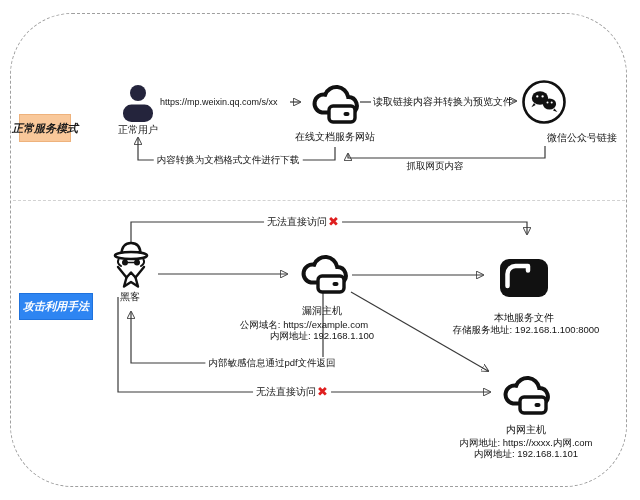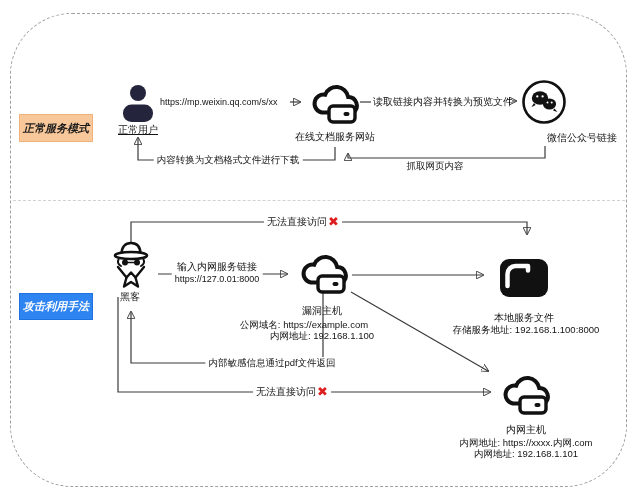--- a/index.html
+++ b/index.html
@@ -15,21 +15,21 @@
     position:absolute;left:13px;top:200px;width:612px;height:0;
     border-top:1px dashed #d2d2d2;
   }
   .connectors{position:absolute;left:0;top:0;width:640px;height:500px;}
   .connectors path{stroke:#3a3a3a;stroke-width:1.2;fill:none;}
   .tag{
     position:absolute;display:flex;align-items:center;justify-content:center;
     font-size:11px;font-weight:bold;font-style:italic;white-space:nowrap;
     box-sizing:border-box;
   }
-  .tag.normal{left:19px;top:114px;width:74px;height:28px;background:#f9c89a;border:1px solid #eeb27c;color:#1c1c1c;}
+  .tag.normal{left:19px;top:114px;width:52px;height:28px;background:#f9c89a;border:1px solid #eeb27c;color:#1c1c1c;}
   .tag.attack{left:19px;top:293px;width:74px;height:27px;background:#2e85f2;border:1px solid #1f72dd;color:#fff;font-style:italic;}
   .icon{position:absolute;}
   .lbl{
     position:absolute;font-size:10px;line-height:12px;white-space:nowrap;
     transform:translate(-50%,-50%);color:#141414;
   }
   .lbl.small{font-size:9.5px;}
   .lbl.latin{font-size:9px;}
   .lbl.bg{background:#fff;padding:0 3px;}
   .lbl.left{transform:translate(0,-50%);}
@@ -123,38 +123,34 @@
   </div>
 
   <div class="icon" style="left:501px;top:373px;width:52px;height:44px;">
     <svg width="52" height="44" viewBox="0 0 52 44">
       <path d="M22 30.5 h-10 a9 9 0 1 1 3.2-17.8 a12 12 0 0 1 23 2.2 a8.6 8.6 0 0 1 5 15.6" fill="none" stroke="#111" stroke-width="4" stroke-linecap="round"></path>
       <rect x="19" y="24" width="26" height="16" rx="4" fill="#fff" stroke="#111" stroke-width="3.4"></rect>
       <rect x="33.5" y="30" width="6" height="4" rx="2" fill="#111"></rect>
     </svg>
   </div>
 
-  <div class="lbl" style="left:138px;top:130px;text-decoration:underline;">正常用户</div>
+  <div class="lbl" style="left:138px;top:130px;">正常用户</div>
   <div class="lbl latin left" style="left:160px;top:102px;">https://mp.weixin.qq.com/s/xx</div>
   <div class="lbl" style="left:335px;top:137px;">在线文档服务网站</div>
   <div class="lbl left" style="left:373px;top:102px;">读取链接内容并转换为预览文件</div>
   <div class="lbl" style="left:546px;top:138px;margin-left:36px;">微信公众号链接</div>
   <div class="lbl small bg" style="left:228px;top:160px;">内容转换为文档格式文件进行下载</div>
   <div class="lbl small" style="left:435px;top:166px;">抓取网页内容</div>
 
   <div class="lbl" style="left:130px;top:297px;">黑客</div>
 
   <div class="lbl bg" style="left:303px;top:222px;">
     <span>无法直接访问</span><span class="xmark">✖</span>
   </div>
 
-  <div class="lbl bg" style="left:217px;top:273px;text-align:center;">
-    <div>输入内网服务链接</div>
-    <div class="latin" style="font-size:9px;">https://127.0.01:8000</div>
-  </div>
 
   <div class="lbl" style="left:322px;top:311px;">漏洞主机</div>
   <div class="lbl small" style="left:304px;top:325px;">公网域名: https://example.com</div>
   <div class="lbl small" style="left:322px;top:336px;">内网地址: 192.168.1.100</div>
 
   <div class="lbl" style="left:524px;top:318px;">本地服务文件</div>
   <div class="lbl small" style="left:526px;top:330px;">存储服务地址: 192.168.1.100:8000</div>
 
   <div class="lbl small bg" style="left:272px;top:363px;">内部敏感信息通过pdf文件返回</div>
 

